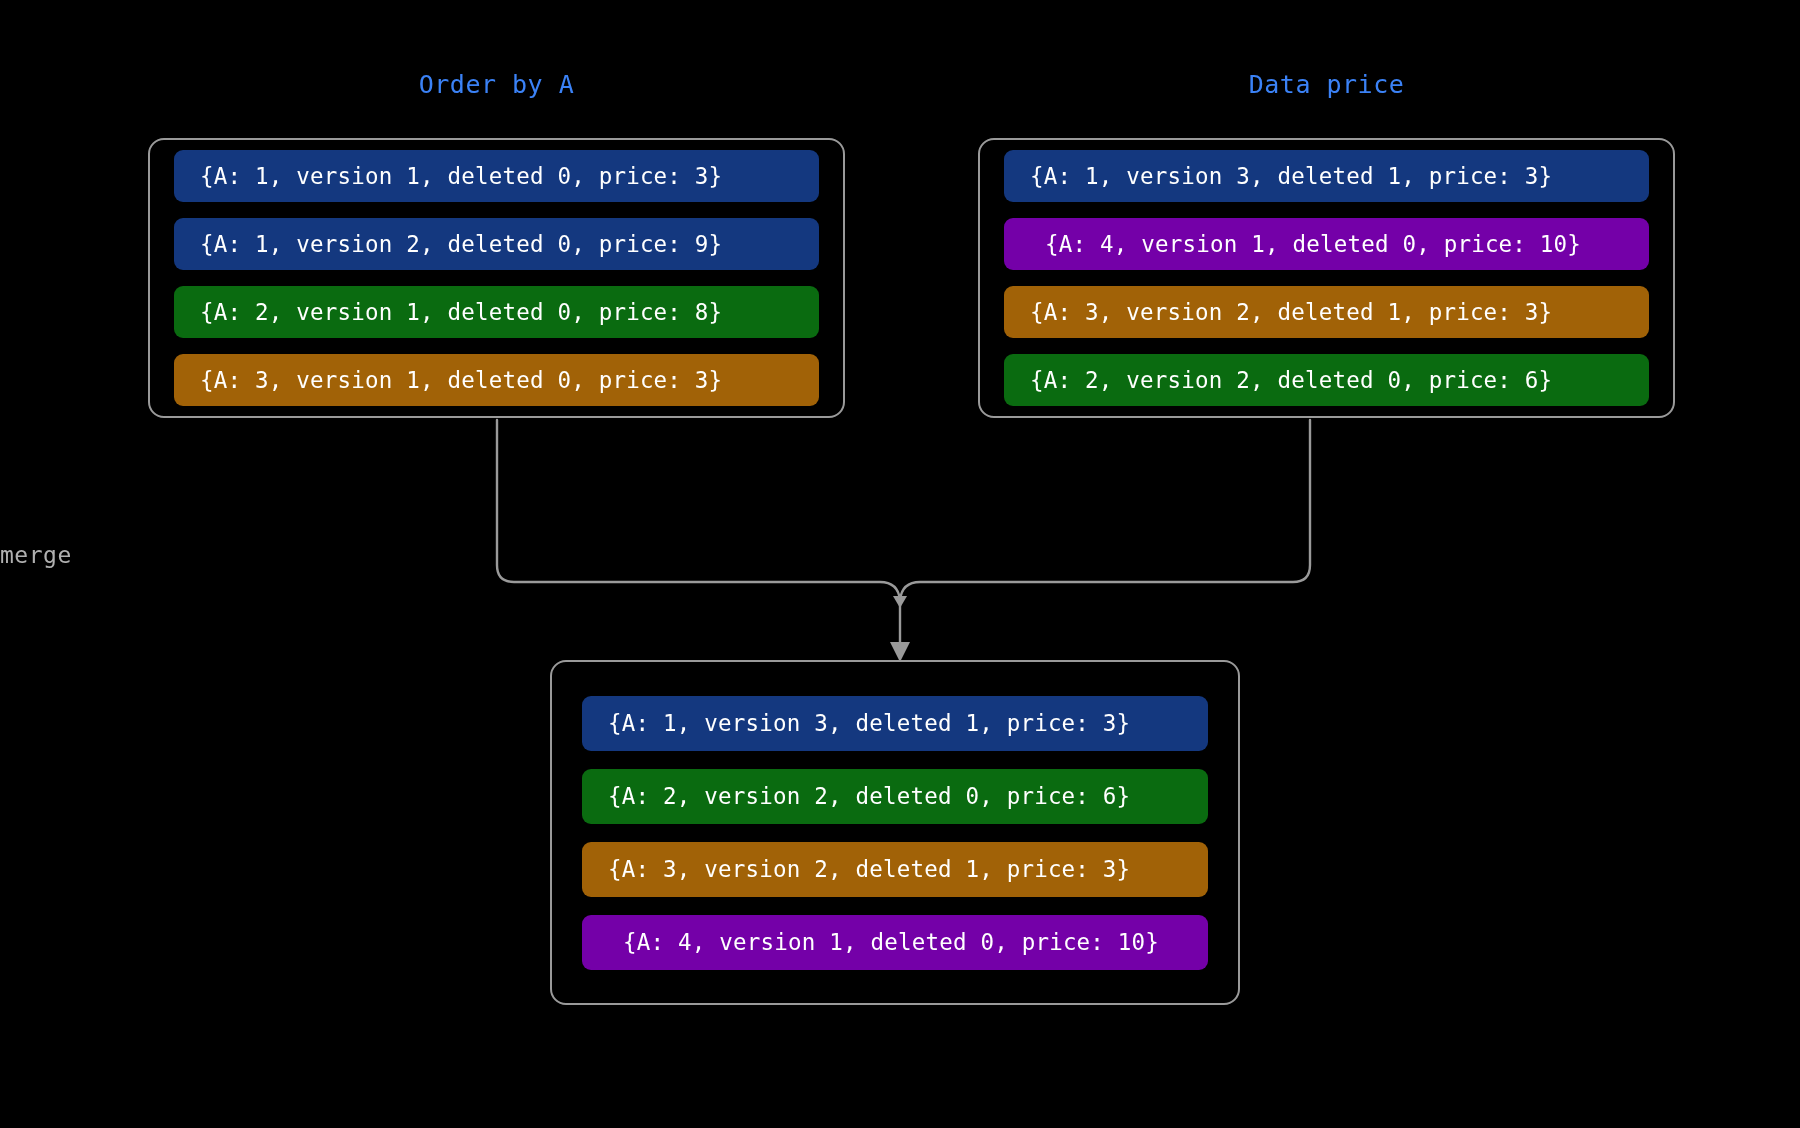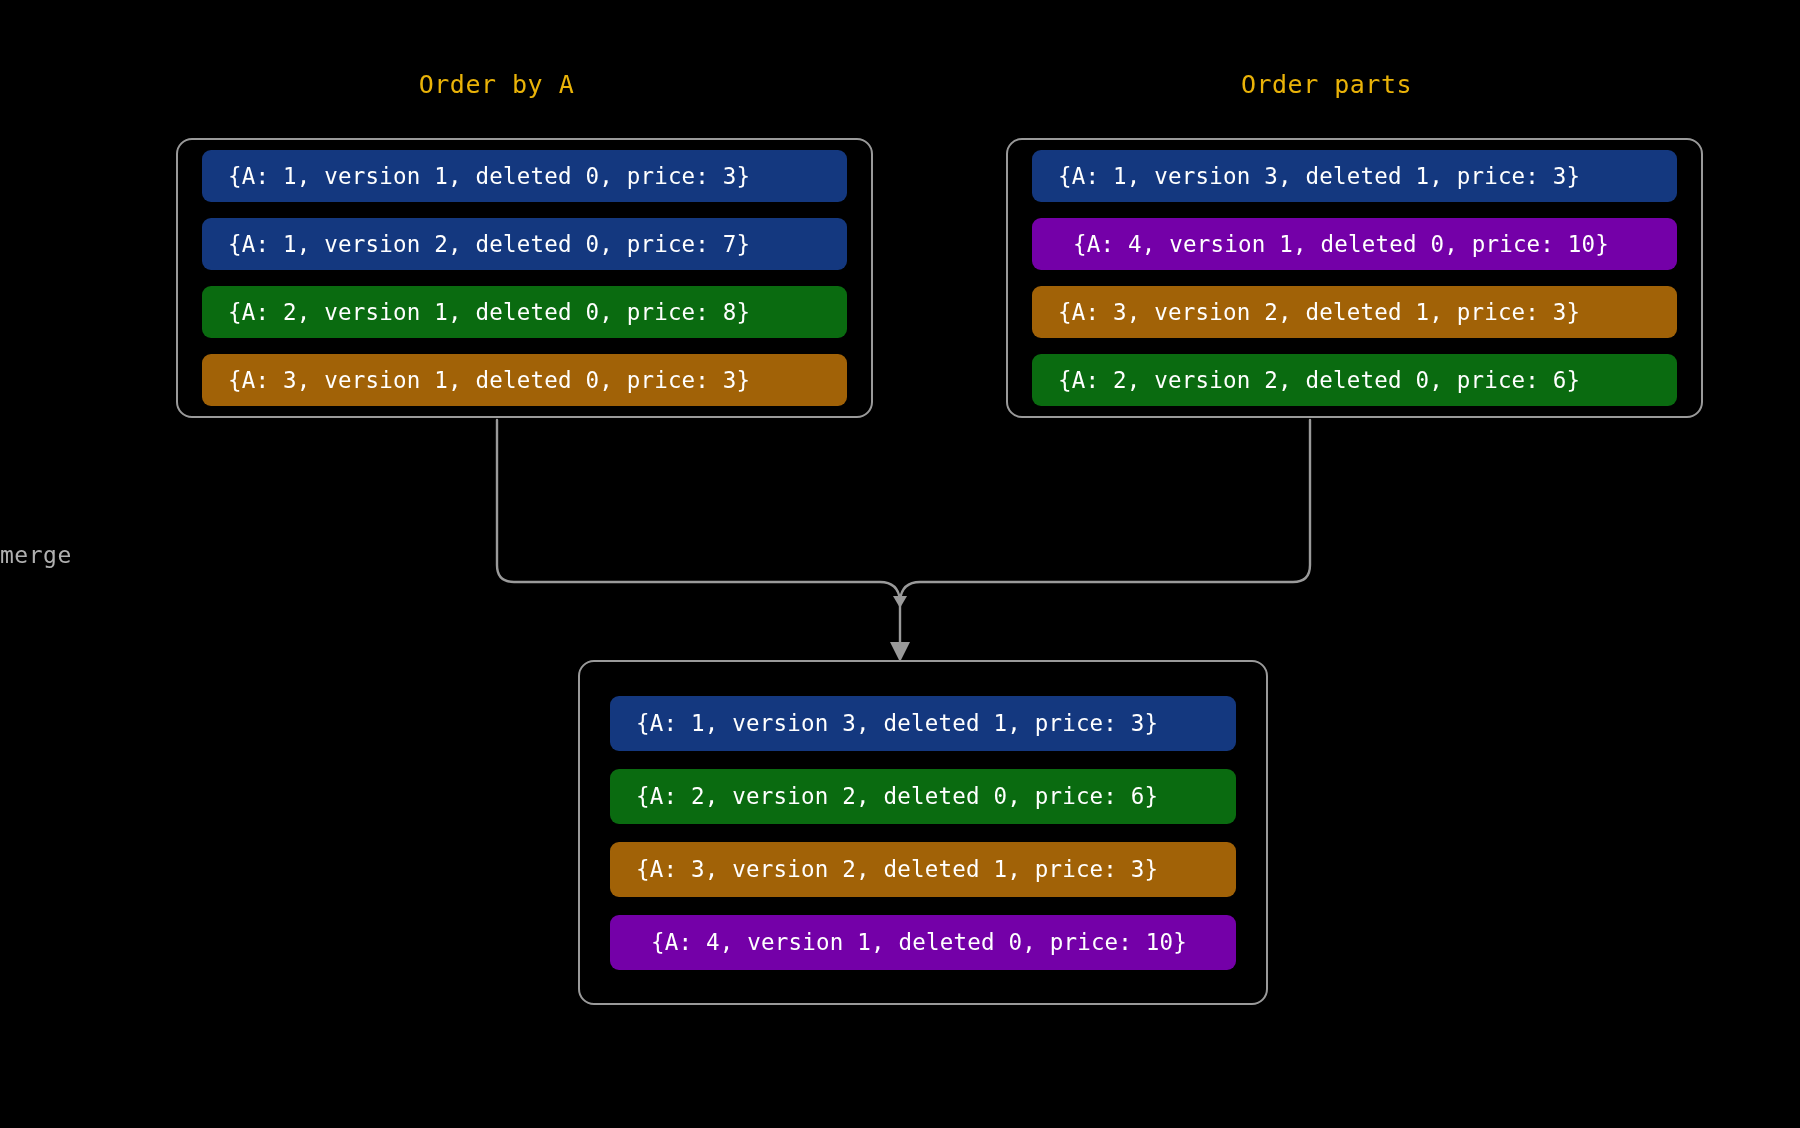--- a/index.html
+++ b/index.html
@@ -29,39 +29,38 @@
     left: 0;
     top: 0;
     width: 1800px;
     height: 1128px;
     pointer-events: none;
   }
 
   
   .panel-title {
     position: absolute;
-    color: #eab308;
+    color: #3b82f6;
     font-size: 25px;
     letter-spacing: 0.5px;
     white-space: nowrap;
     text-align: center;
     font-family: "DejaVu Sans Mono", "Liberation Mono", monospace;
   }
 
   
   .panel {
     position: absolute;
     box-sizing: border-box;
     border: 2px solid #9a9a9a;
     border-radius: 16px;
     background: transparent;
     display: flex;
     flex-direction: column;
     justify-content: center;
-    margin-left: 28px;
   }
 
   .panel-rows {
     display: flex;
     flex-direction: column;
     gap: 16px;
     padding: 0 24px;
   }
 
   
@@ -128,29 +127,29 @@
 
     <path d="M 900 598 L 900 655" fill="none" stroke="#9a9a9a" stroke-width="2.4"></path>
 
     <path d="M 890 642 L 900 662 L 910 642 Z" fill="#9a9a9a"></path>
 
     <path d="M 893 596 L 900 608 L 907 596 Z" fill="#9a9a9a"></path>
   </svg>
 
   <div class="panel-title" id="title-left">Order by A</div>
 
-  <div class="panel-title" id="title-right">Order parts</div>
+  <div class="panel-title" id="title-right">Data price</div>
 
   <div class="panel" id="panel-left">
     <div class="panel-rows">
       <div class="row-pill c-blue">
         <span>{A: 1, version 1, deleted 0, price: 3}</span>
       </div>
       <div class="row-pill c-blue">
-        <span>{A: 1, version 2, deleted 0, price: 7}</span>
+        <span>{A: 1, version 2, deleted 0, price: 9}</span>
       </div>
       <div class="row-pill c-green">
         <span>{A: 2, version 1, deleted 0, price: 8}</span>
       </div>
       <div class="row-pill c-red">
         <span>{A: 3, version 1, deleted 0, price: 3}</span>
       </div>
     </div>
   </div>
 

